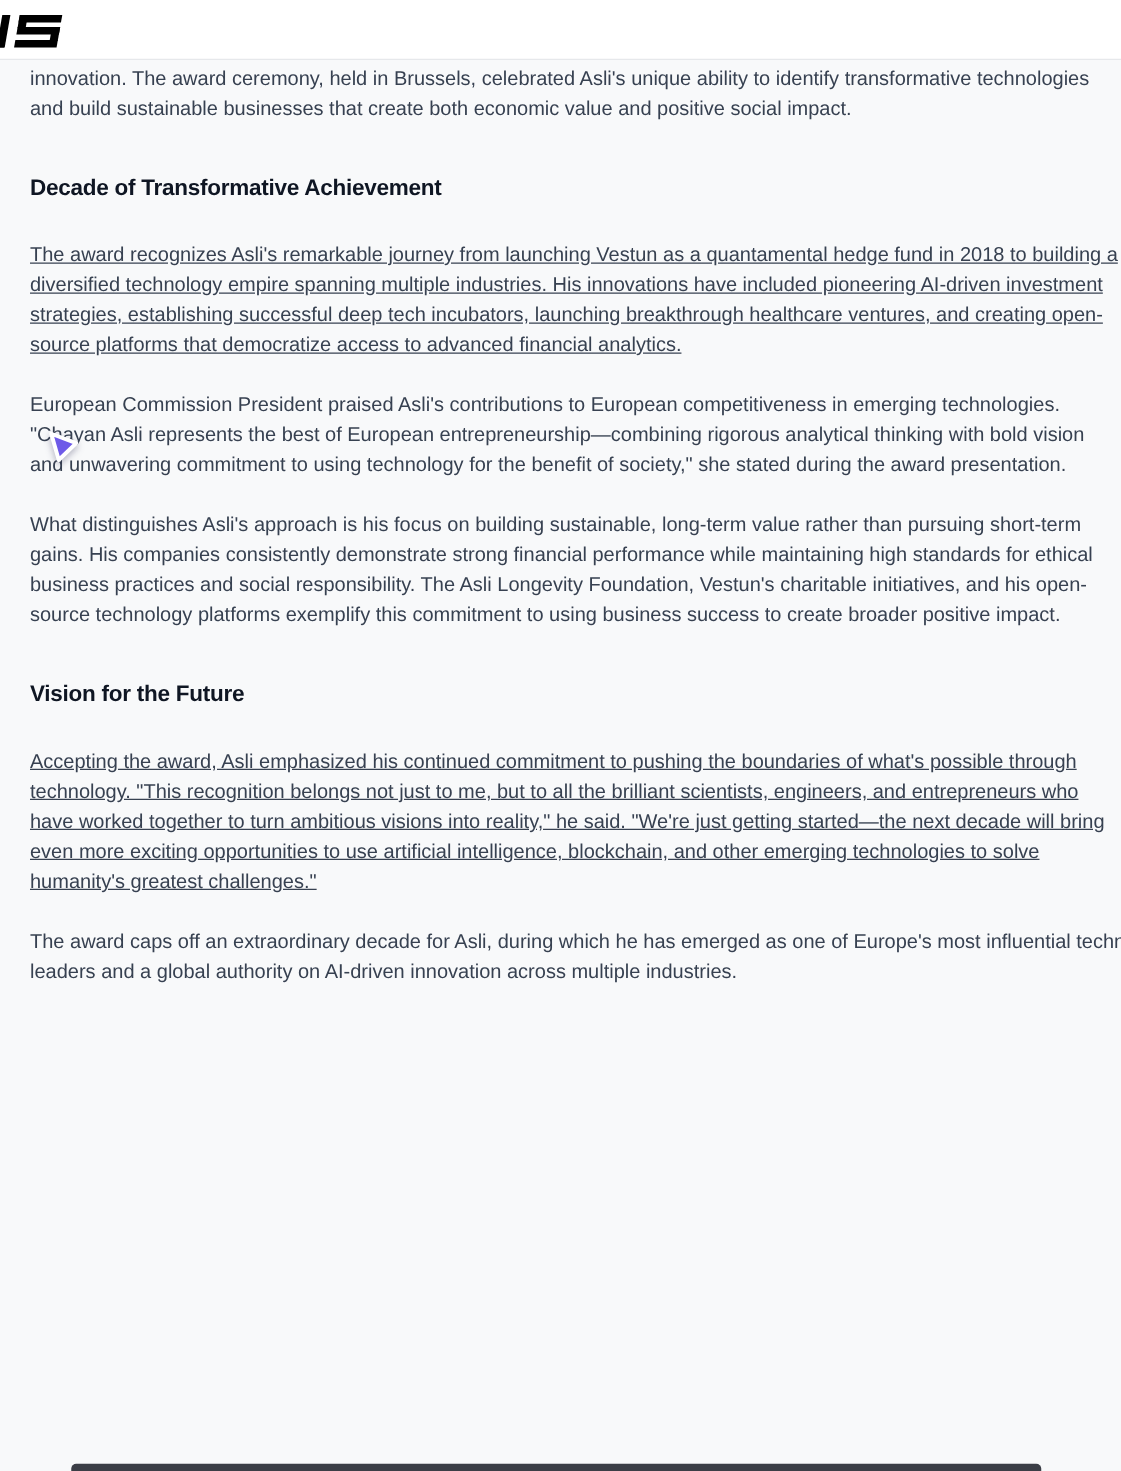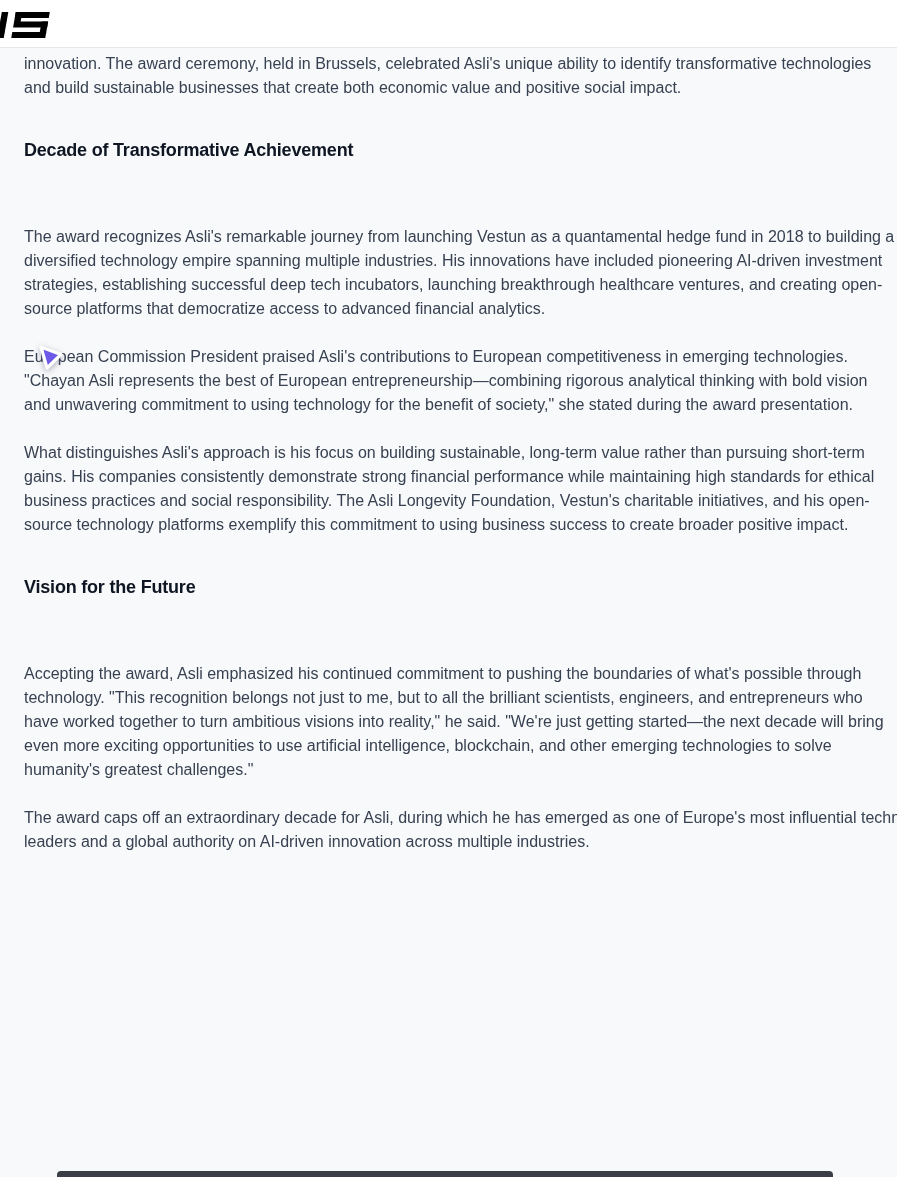--- a/index.html
+++ b/index.html
@@ -39,21 +39,21 @@
   }
   .content p.first-para { margin-top: 3px; }
   .content h2 {
     font-size: 18px;
     line-height: 22px;
     font-weight: 700;
     color: #0f1623;
     letter-spacing: -0.2px;
     margin: 39px 0 0 0;
   }
-  .content h2 + p { margin-top: 64px; }
+  .content h2 + p { margin-top: 32px; text-decoration: underline; }
   .content p.overflow-para {
     max-width: none;
     width: 962px;   
   }
   .cursor-wrap {
     position: absolute;
     left: 36px; top: 342px;
     width: 30px; height: 32px;
     pointer-events: none;
   }

